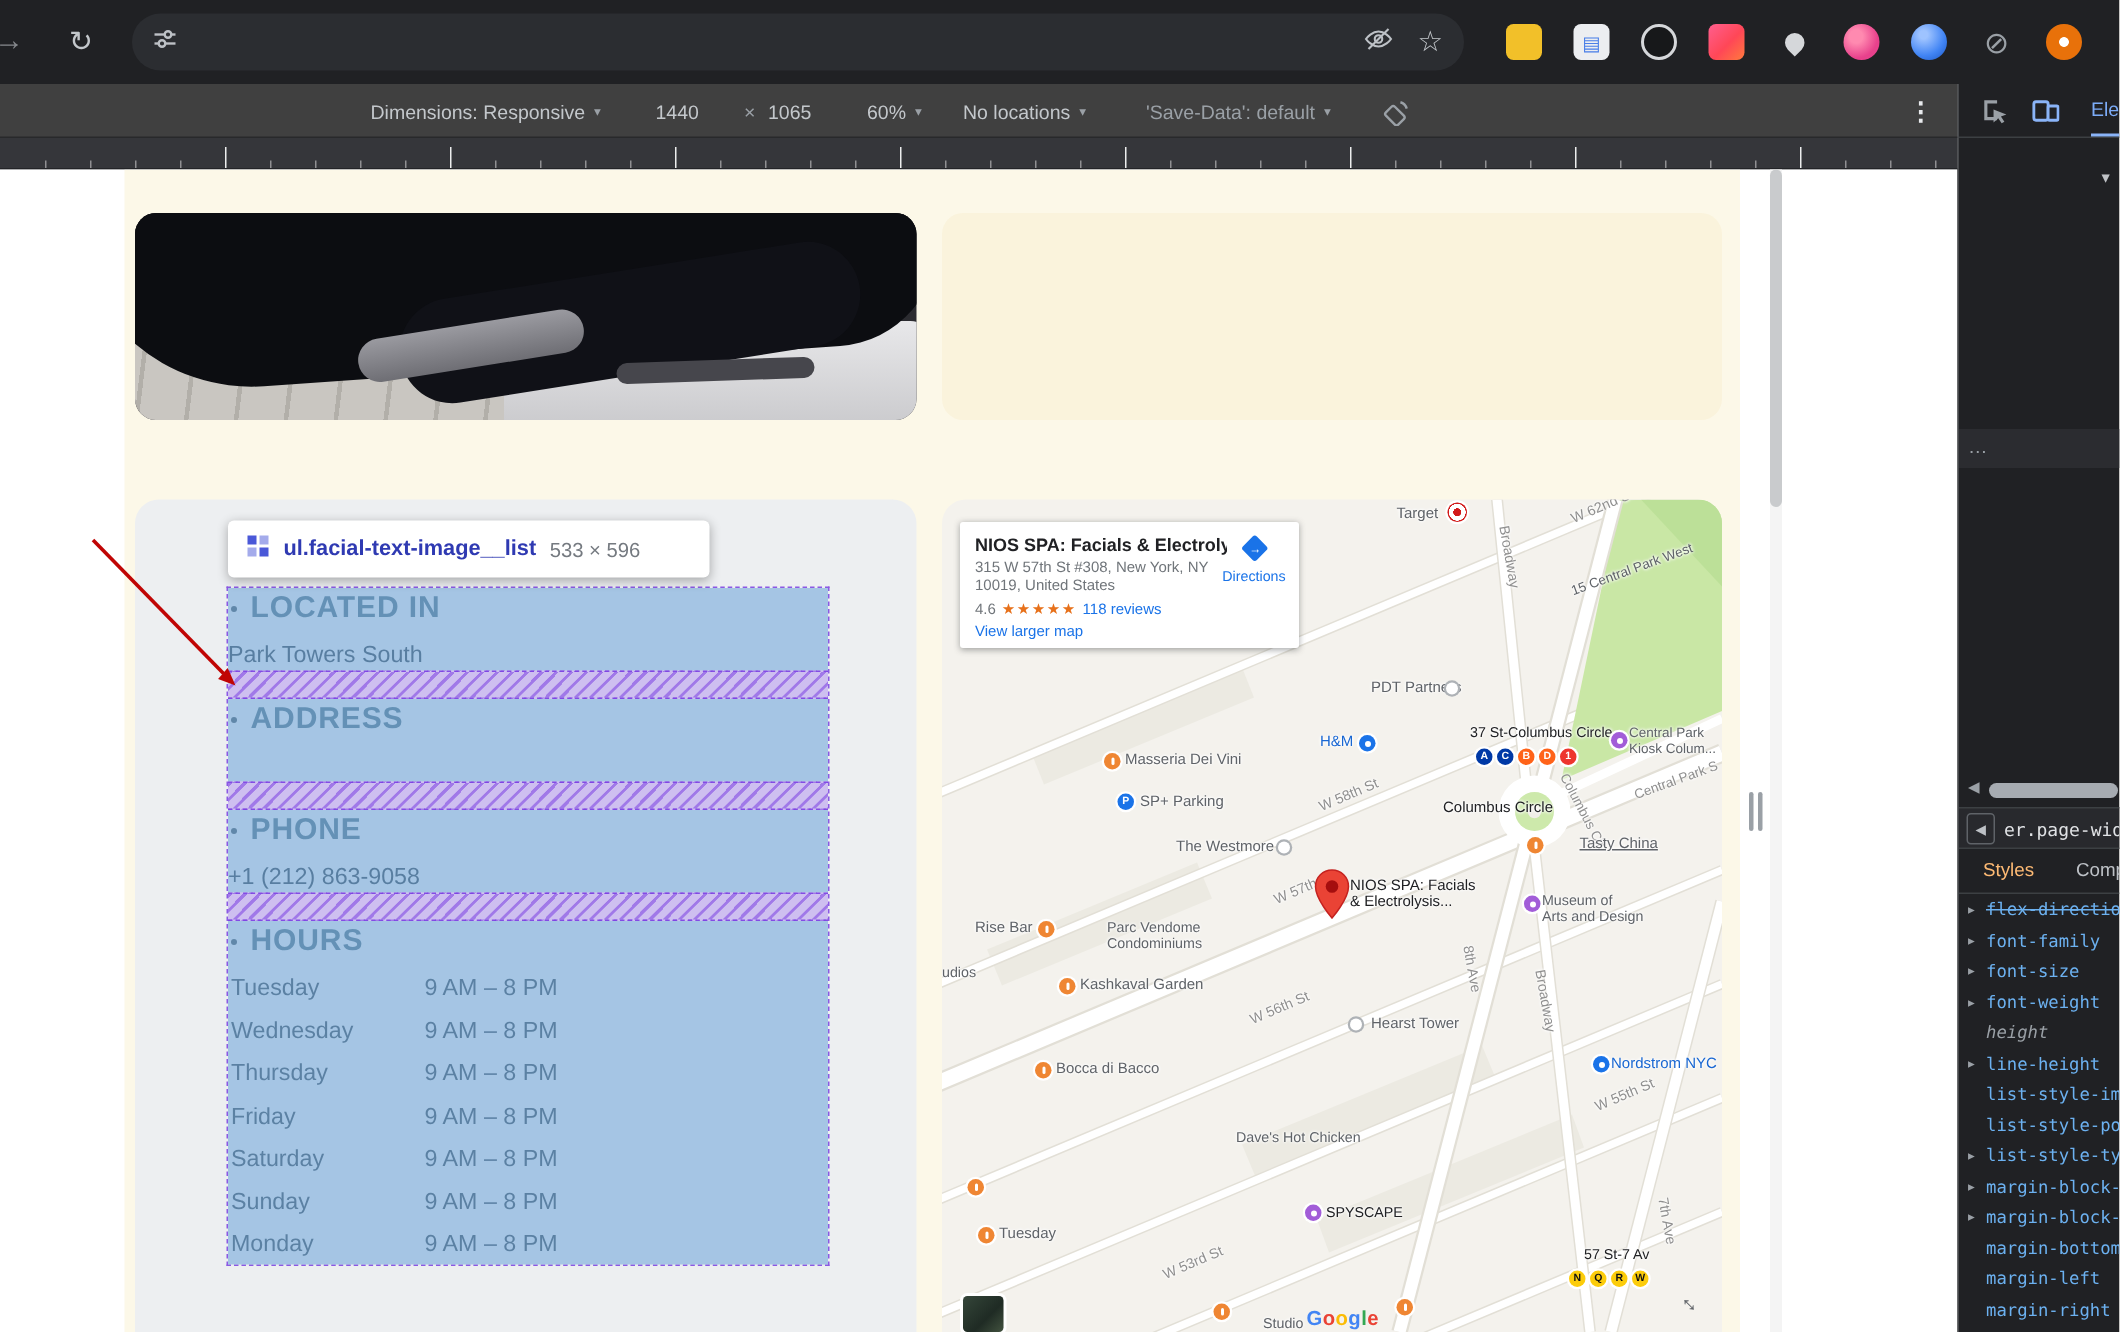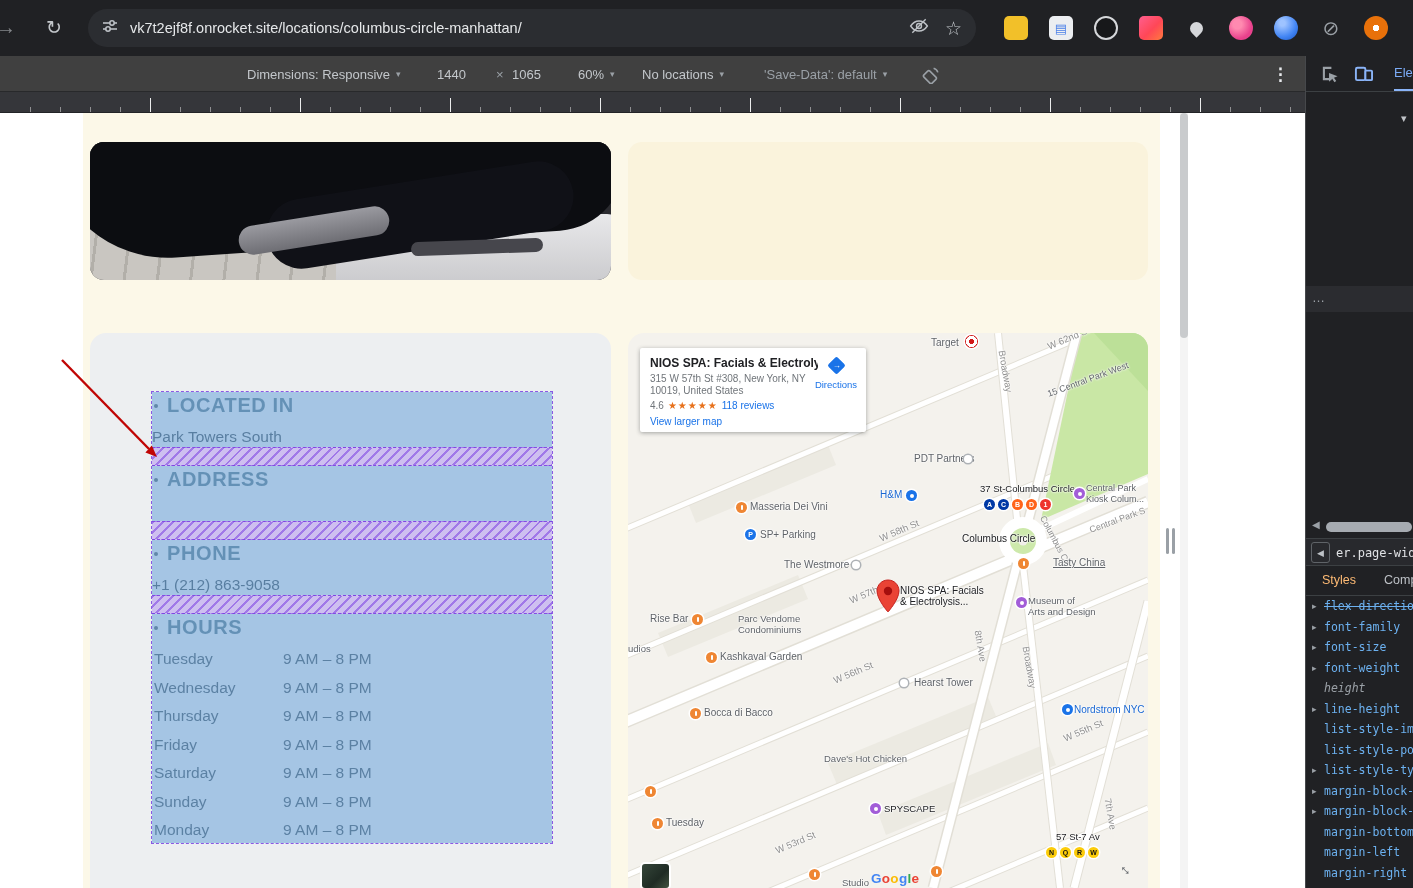--- a/index.html
+++ b/index.html
@@ -137,21 +137,20 @@
     <span class="reload">↻</span>
     <div class="omnibox">
       <span>
         <svg width="16" height="16" viewBox="0 0 16 16">
             <line x1="1" y1="5" x2="15" y2="5" stroke="#bdc1c6" stroke-width="1.6"></line>
             <circle cx="10" cy="5" r="2.2" fill="#2b2d31" stroke="#bdc1c6" stroke-width="1.6"></circle>
             <line x1="1" y1="11" x2="15" y2="11" stroke="#bdc1c6" stroke-width="1.6"></line>
             <circle cx="6" cy="11" r="2.2" fill="#2b2d31" stroke="#bdc1c6" stroke-width="1.6"></circle>
           </svg>
       </span>
-      <span class="url-text">vk7t2ejf8f.onrocket.site/locations/columbus-circle-manhattan/</span>
       <span class="omni-right">
         <span>
           <svg width="20" height="20" viewBox="0 0 24 24">
               <path d="M12 6c5 0 9 4.5 10 6-1 1.5-5 6-10 6S3 13.5 2 12c1-1.5 5-6 10-6z" fill="none" stroke="#bdc1c6" stroke-width="1.7"></path>
               <circle cx="12" cy="12" r="3" fill="none" stroke="#bdc1c6" stroke-width="1.7"></circle>
               <line x1="4" y1="20" x2="20" y2="4" stroke="#bdc1c6" stroke-width="1.7"></line>
             </svg>
         </span>
         <span class="star">☆</span>
       </span>
@@ -471,20 +470,32 @@
   <div class="hl-overlay">
     <div class="hl-block" style="top:0;height:55px"></div>
     <div class="hl-gap" style="top:55px;height:19px"></div>
     <div class="hl-block" style="top:74px;height:55px"></div>
     <div class="hl-gap" style="top:129px;height:19px"></div>
     <div class="hl-block" style="top:148px;height:55px"></div>
     <div class="hl-gap" style="top:203px;height:19px"></div>
     <div class="hl-block" style="top:222px;height:229px"></div>
   </div>
 
+  <div class="insp-tip">
+    <span>
+      <svg width="16" height="16" viewBox="0 0 16 16">
+          <rect x="1" y="1" width="6" height="6" fill="#4a58d8"></rect>
+          <rect x="9" y="1" width="6" height="6" fill="#4a58d8" opacity=".5"></rect>
+          <rect x="1" y="9" width="6" height="6" fill="#4a58d8" opacity=".5"></rect>
+          <rect x="9" y="9" width="6" height="6" fill="#4a58d8"></rect>
+        </svg>
+    </span>
+    <span class="tip-sel">ul.facial-text-image__list</span>
+    <span class="tip-size">533 × 596</span>
+  </div>
 
   <div class="pg-track"></div>
   <div class="pg-thumb"></div>
 
   <div class="handle">
       <i></i>
       <i></i>
     </div>
 
   <aside class="devtools">

